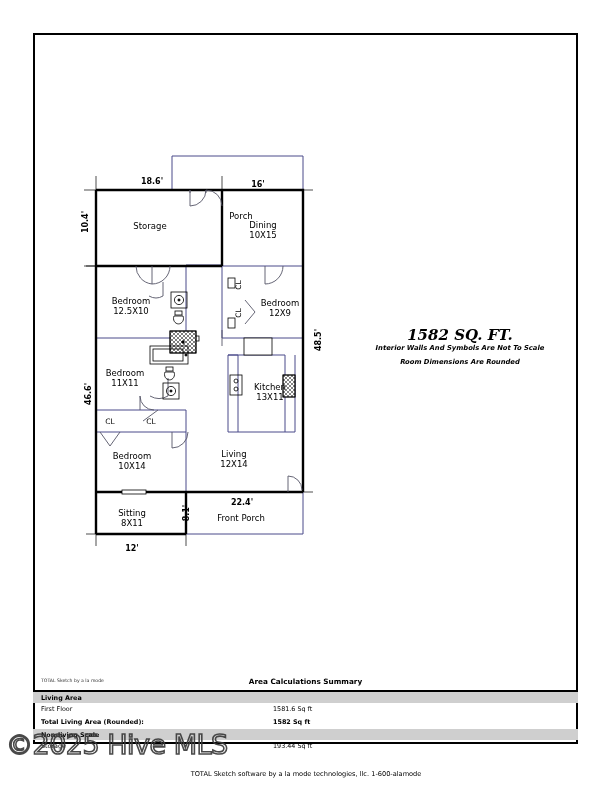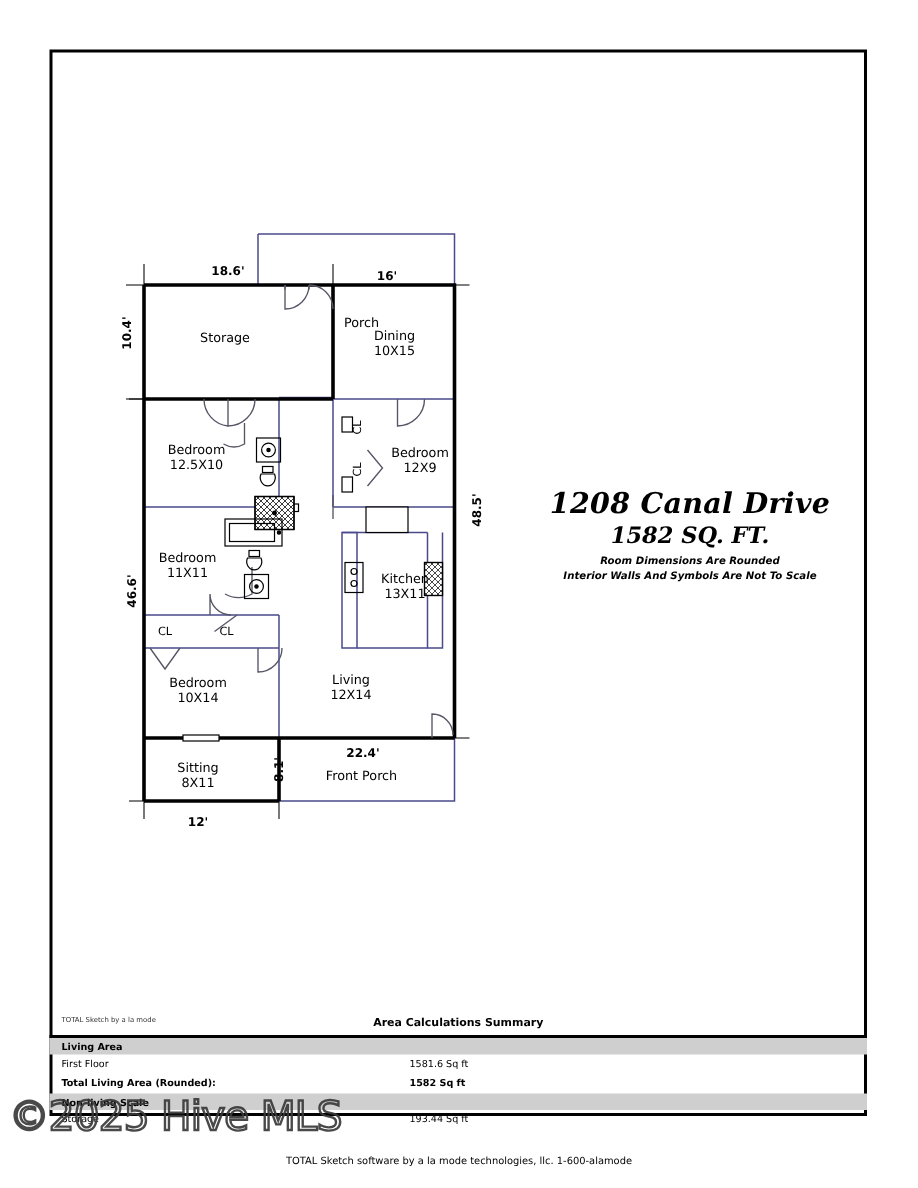--- a/index.html
+++ b/index.html
@@ -314,24 +314,23 @@
   </div>
 
   <div>
     <div class="cl" style="left:110px;top:421px;">CL</div>
     <div class="cl" style="left:151px;top:421px;">CL</div>
     <div class="cl" style="left:238px;top:313px;transform:translate(-50%,-50%) rotate(-90deg);">CL</div>
     <div class="cl" style="left:238px;top:285px;transform:translate(-50%,-50%) rotate(-90deg);">CL</div>
   </div>
 
   <div class="titleblock">
-    <div class="t-addr">1208 Canal Drive</div>
     <div class="t-sqft">1582 SQ. FT.</div>
+    <div class="t-note" style="margin-top:0;">Interior Walls And Symbols Are Not To Scale</div>
     <div class="t-note">Room Dimensions Are Rounded</div>
-    <div class="t-note" style="margin-top:0;">Interior Walls And Symbols Are Not To Scale</div>
   </div>
 
   <div class="summary">
     <div class="sum-head">
       <div class="sum-sketchby">TOTAL Sketch by a la mode</div>
       <div class="sum-title">Area Calculations Summary</div>
     </div>
     <div class="sum-rows">
       <div class="srow section">
         <span class="c1">Living Area</span>

